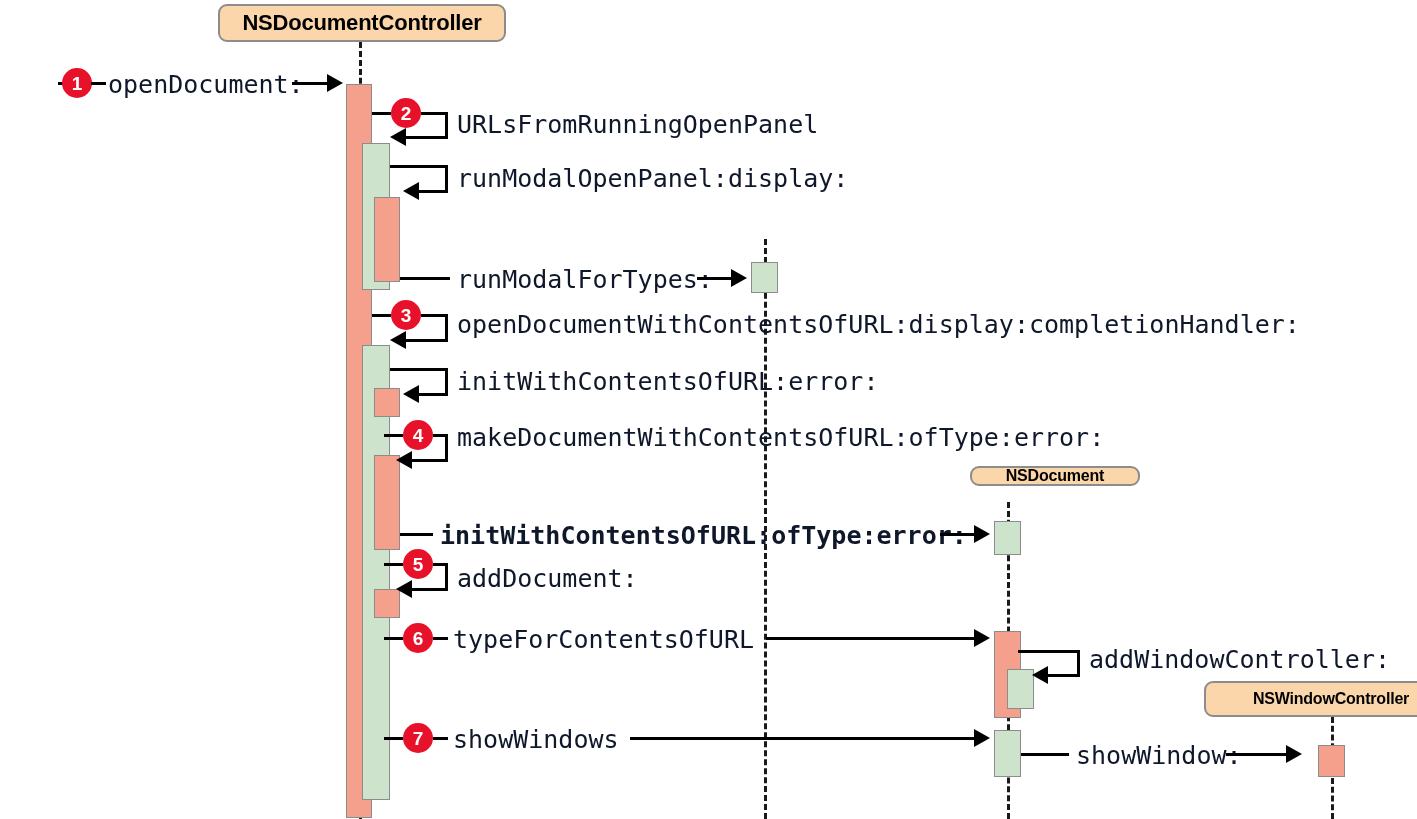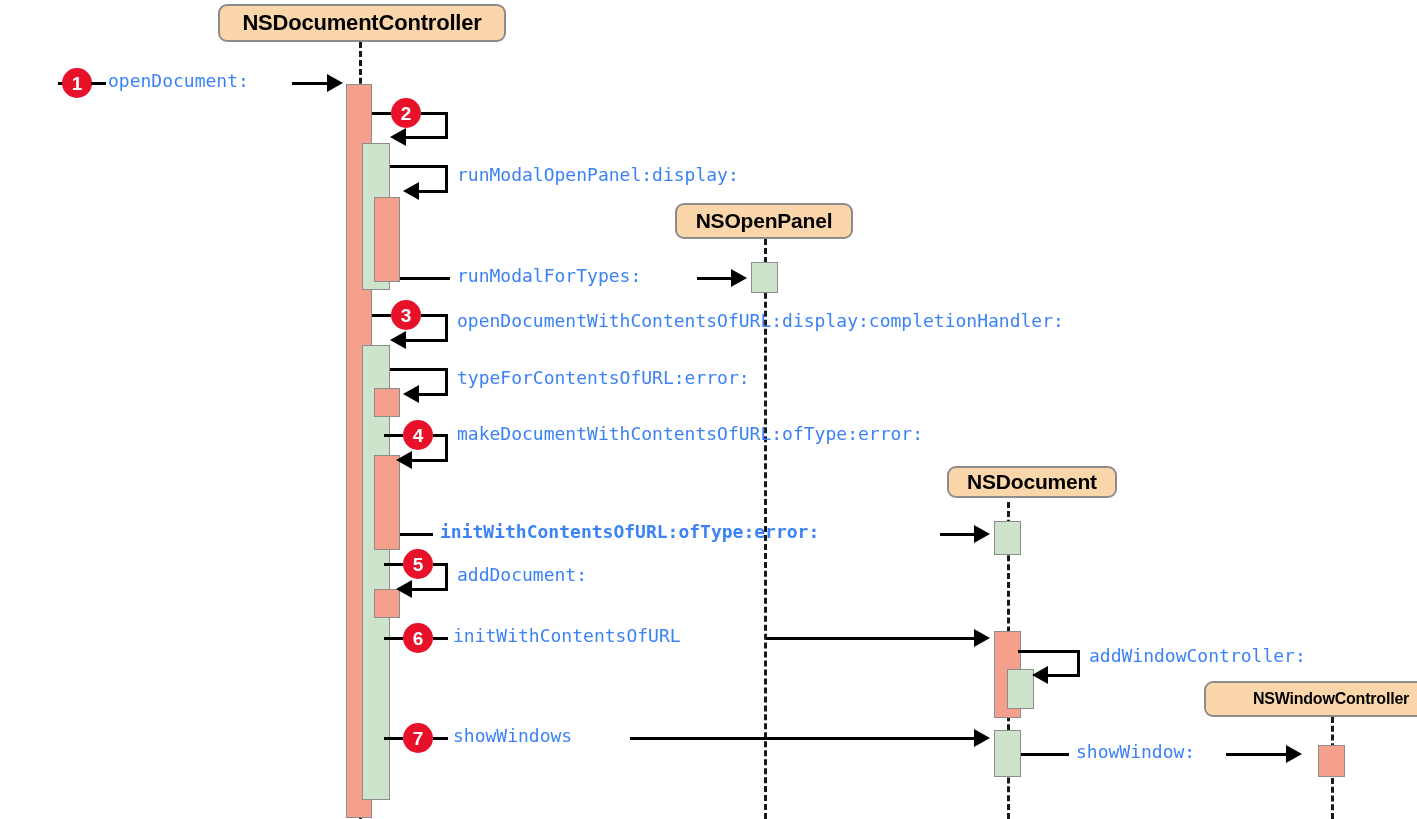--- a/index.html
+++ b/index.html
@@ -57,22 +57,22 @@
   }
   .ahead.left{
     border-left:none;
     border-right:16px solid #000;
   }
 
   
   .lbl{
     position:absolute;
     font-family:"DejaVu Sans Mono", monospace;
-    font-size:18px;
-    color:#3b82f6;
+    font-size:25px;
+    color:#0f172a;
     white-space:nowrap;
     line-height:1;
   }
 
   
   .step{
     position:absolute;
     width:30px;height:30px;
     border-radius:50%;
     background:#e8112a;
@@ -86,25 +86,22 @@
 </style>
 </head>
 <body>
 
 <div id="stage">
 
   <div class="hdr" style="left:174px;top:4px;width:288px;height:38px;font-size:22px;">
     <span>NSDocumentController</span>
   </div>
 
-  <div class="hdr" style="left:631px;top:203px;width:178px;height:36px;font-size:21px;">
-    <span>NSOpenPanel</span>
-  </div>
-
-  <div class="hdr" style="left:903px;top:466px;width:170px;height:32px;font-size:21px;">
+
+  <div class="hdr" style="left:926px;top:466px;width:170px;height:20px;font-size:16px;">
     <span>NSDocument</span>
   </div>
 
   <div class="hdr" style="left:1160px;top:681px;width:254px;height:36px;font-size:16px;">
     <span>NSWindowController</span>
   </div>
 
   <div class="lifeline" style="left:315px;top:42px;height:777px;"></div>
   <div class="lifeline" style="left:720px;top:239px;height:580px;"></div>
   <div class="lifeline" style="left:963px;top:502px;height:317px;"></div>
@@ -143,20 +140,21 @@
   <div class="ahead" style="left:283px;top:74px;"></div>
 
   <div class="mline" style="left:328px;top:112px;width:19px;"></div>
   <div class="step" style="left:347px;top:98px;">
     <span>2</span>
   </div>
   <div class="mline" style="left:377px;top:112px;width:27px;"></div>
   <div class="vline" style="left:401px;top:112px;height:27px;"></div>
   <div class="mline" style="left:362px;top:136px;width:42px;"></div>
   <div class="ahead left" style="left:346px;top:128px;"></div>
+  <div class="lbl" style="left:413px;top:112px;">URLsFromRunningOpenPanel</div>
 
   <div class="mline" style="left:346px;top:165px;width:58px;"></div>
   <div class="vline" style="left:401px;top:165px;height:27px;"></div>
   <div class="mline" style="left:375px;top:190px;width:29px;"></div>
   <div class="ahead left" style="left:359px;top:182px;"></div>
   <div class="lbl" style="left:413px;top:166px;">runModalOpenPanel:display:</div>
 
   <div class="mline" style="left:356px;top:277px;width:50px;"></div>
   <div class="lbl" style="left:413px;top:267px;">runModalForTypes:</div>
   <div class="mline" style="left:653px;top:277px;width:35px;"></div>
@@ -169,21 +167,21 @@
   <div class="mline" style="left:377px;top:314px;width:27px;"></div>
   <div class="vline" style="left:401px;top:314px;height:28px;"></div>
   <div class="mline" style="left:362px;top:339px;width:42px;"></div>
   <div class="ahead left" style="left:346px;top:331px;"></div>
   <div class="lbl" style="left:413px;top:312px;">openDocumentWithContentsOfURL:display:completionHandler:</div>
 
   <div class="mline" style="left:346px;top:368px;width:58px;"></div>
   <div class="vline" style="left:401px;top:368px;height:27px;"></div>
   <div class="mline" style="left:375px;top:393px;width:29px;"></div>
   <div class="ahead left" style="left:359px;top:385px;"></div>
-  <div class="lbl" style="left:413px;top:369px;">typeForContentsOfURL:error:</div>
+  <div class="lbl" style="left:413px;top:369px;">initWithContentsOfURL:error:</div>
 
   <div class="mline" style="left:340px;top:434px;width:19px;"></div>
   <div class="step" style="left:359px;top:420px;">
     <span>4</span>
   </div>
   <div class="mline" style="left:389px;top:434px;width:15px;"></div>
   <div class="vline" style="left:401px;top:434px;height:28px;"></div>
   <div class="mline" style="left:368px;top:459px;width:36px;"></div>
   <div class="ahead left" style="left:352px;top:451px;"></div>
   <div class="lbl" style="left:413px;top:425px;">makeDocumentWithContentsOfURL:ofType:error:</div>
@@ -201,21 +199,21 @@
   <div class="vline" style="left:401px;top:563px;height:28px;"></div>
   <div class="mline" style="left:368px;top:588px;width:36px;"></div>
   <div class="ahead left" style="left:352px;top:580px;"></div>
   <div class="lbl" style="left:413px;top:566px;">addDocument:</div>
 
   <div class="mline" style="left:340px;top:637px;width:19px;"></div>
   <div class="step" style="left:359px;top:623px;">
     <span>6</span>
   </div>
   <div class="mline" style="left:389px;top:637px;width:15px;"></div>
-  <div class="lbl" style="left:409px;top:627px;">initWithContentsOfURL</div>
+  <div class="lbl" style="left:409px;top:627px;">typeForContentsOfURL</div>
   <div class="mline" style="left:722px;top:637px;width:209px;"></div>
   <div class="ahead" style="left:930px;top:629px;"></div>
 
   <div class="mline" style="left:974px;top:650px;width:62px;"></div>
   <div class="vline" style="left:1033px;top:650px;height:27px;"></div>
   <div class="mline" style="left:1004px;top:674px;width:32px;"></div>
   <div class="ahead left" style="left:988px;top:666px;"></div>
   <div class="lbl" style="left:1045px;top:647px;">addWindowController:</div>
 
   <div class="mline" style="left:340px;top:737px;width:19px;"></div>

